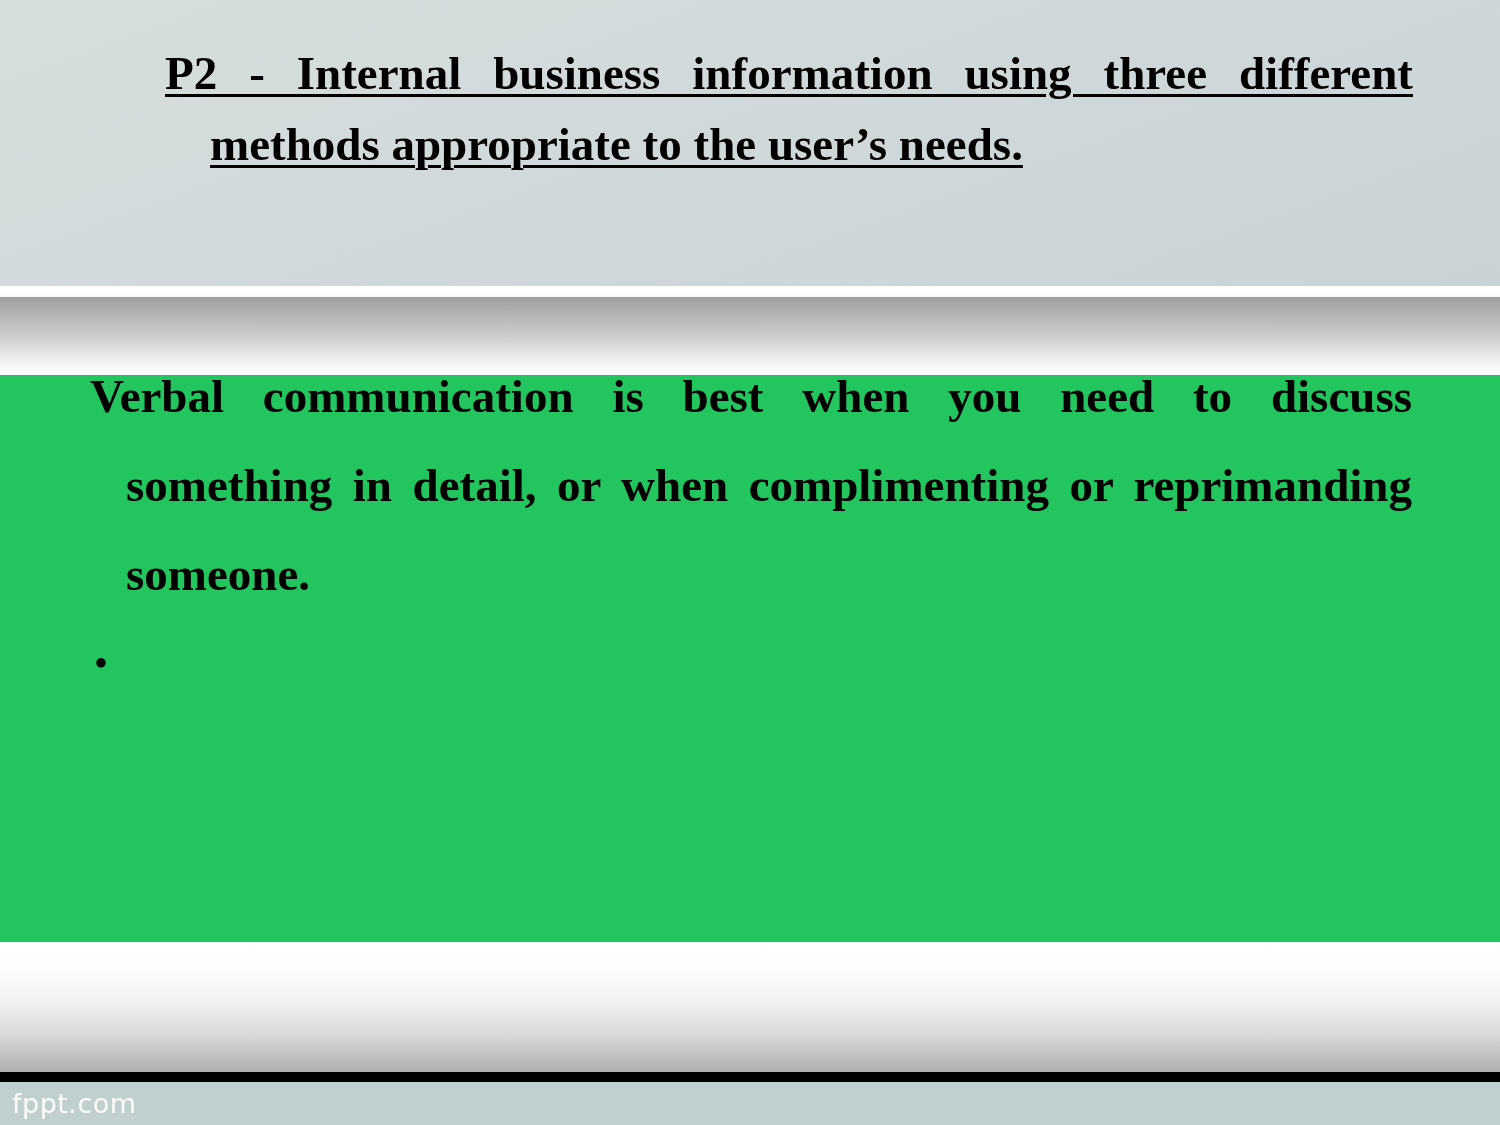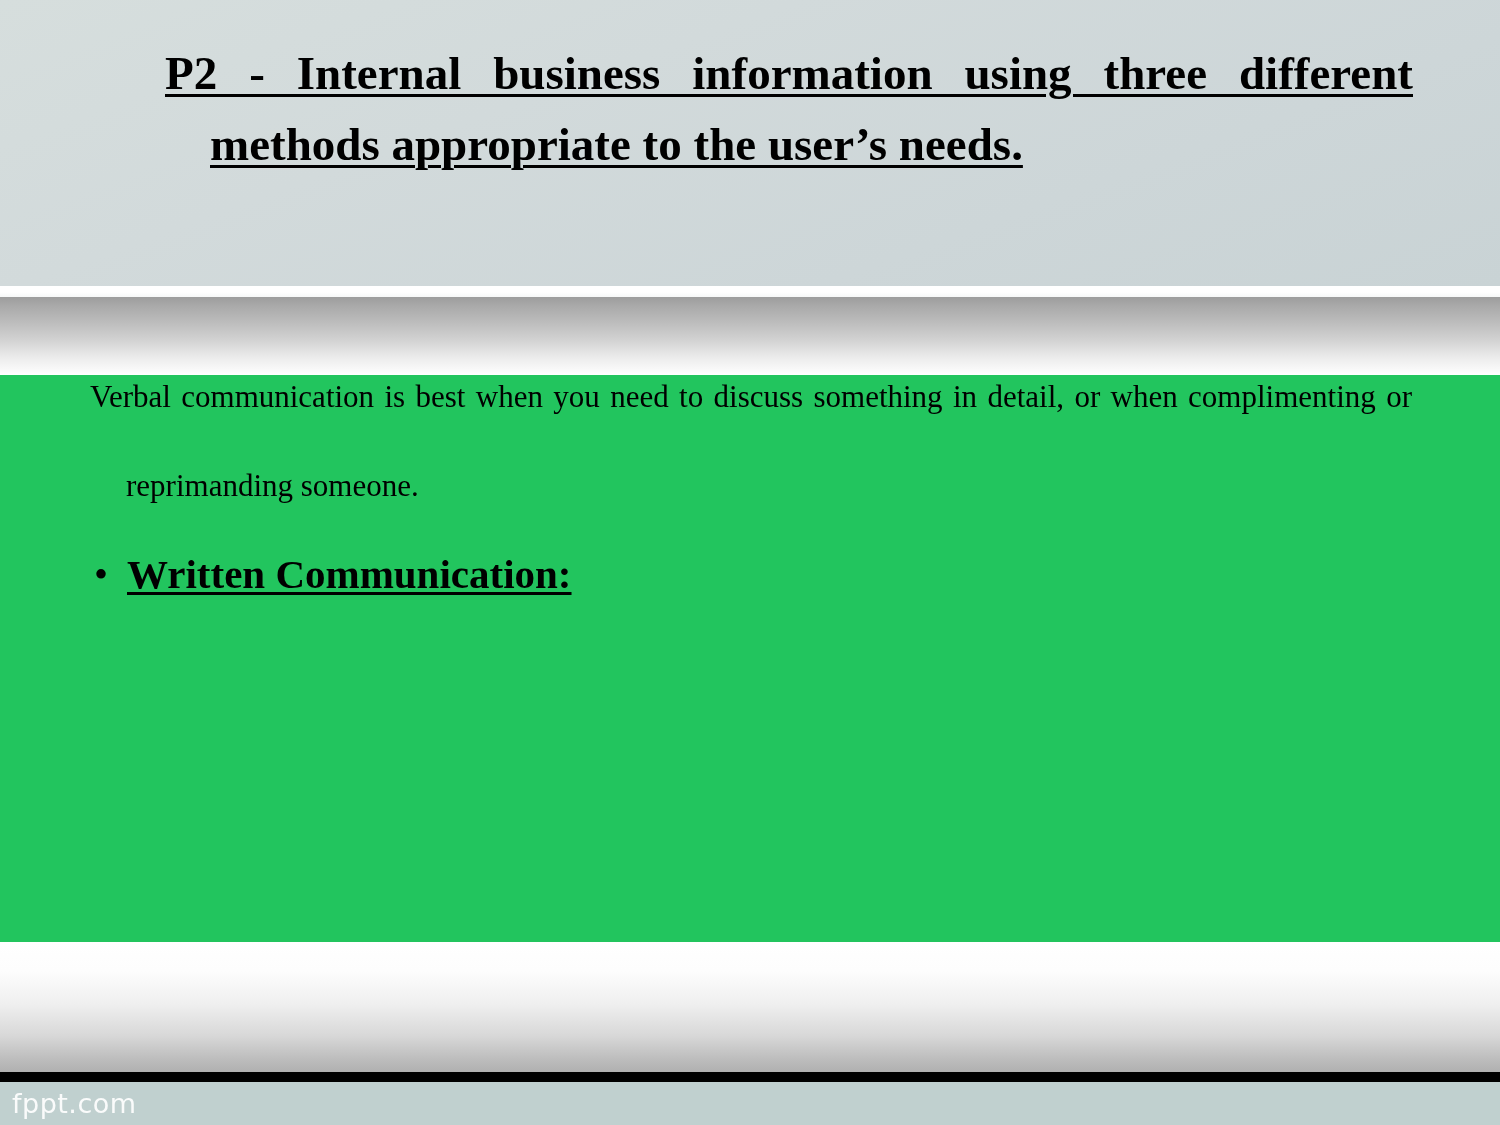--- a/index.html
+++ b/index.html
@@ -79,25 +79,26 @@
   
   .body-area {
     position: absolute;
     left: 90px;
     top: 352px;
     width: 1322px;
   }
 
   .para {
     color: #000000;
-    font-size: 31px;
+    font-size: 47px;
     line-height: 89px;
     text-align: justify;
     text-align-last: left;
     margin: 0;
+    font-weight: bold;
   }
 
   .para-hanging {
     padding-left: 36px;
     text-indent: -36px;
   }
 
   .bullet-line {
     position: relative;
     margin: 0;
@@ -181,21 +182,20 @@
   <div class="title-block">
     <span class="title-text">P2 - Internal business information using three different methods appropriate to the user’s needs.</span>
   </div>
 
   <div class="body-area">
 
     <p class="para para-hanging">Verbal communication is best when you need to discuss something in detail, or when complimenting or reprimanding someone.</p>
 
     <div class="bullet-line">
       <span class="bullet-dot">•</span>
-      <span class="bullet-label">Written Communication:</span>
     </div>
 
   </div>
 
   <div class="footer-gradient"></div>
   <div class="footer-rule"></div>
   <div class="footer-band">
     <span class="watermark">fppt.com</span>
   </div>
 

